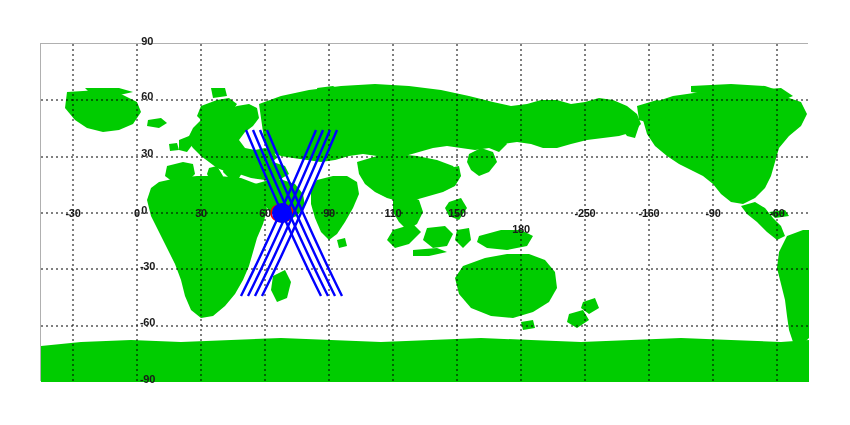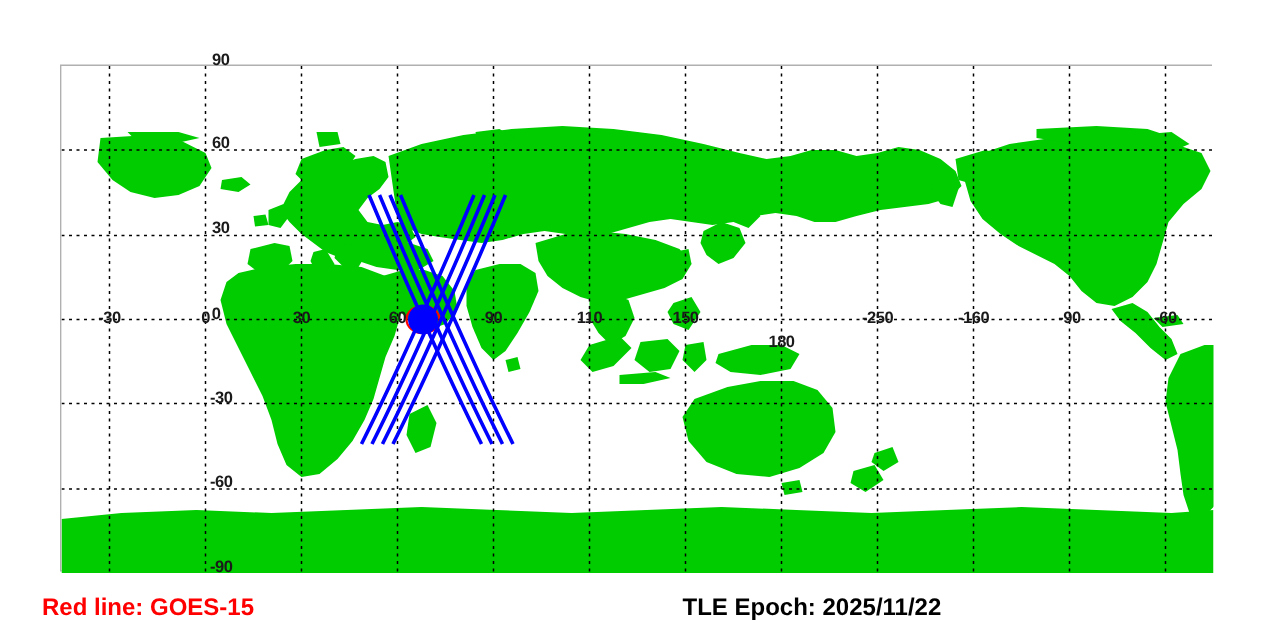--- a/index.html
+++ b/index.html
@@ -236,17 +236,15 @@
     <span class="tick-label lat-label" style="left:112px; top:-3px;">90</span>
     <span class="tick-label lat-label" style="left:112px; top:52px;">60</span>
     <span class="tick-label lat-label" style="left:112px; top:109px;">30</span>
     <span class="tick-label lat-label" style="left:106px; top:166px;">0</span>
     <span class="tick-label lat-label" style="left:114px; top:222px;">-30</span>
     <span class="tick-label lat-label" style="left:114px; top:278px;">-60</span>
     <span class="tick-label lat-label" style="left:114px; top:335px;">-90</span>
   </div>
 
   <div id="legend-bar">
-    <span id="legend-red" class="legend-entry">Red line: GOES-15</span>
-    <span id="legend-tle" class="legend-entry">TLE Epoch: 2025/11/22</span>
   </div>
 
 </div>
 
 </body></html>

